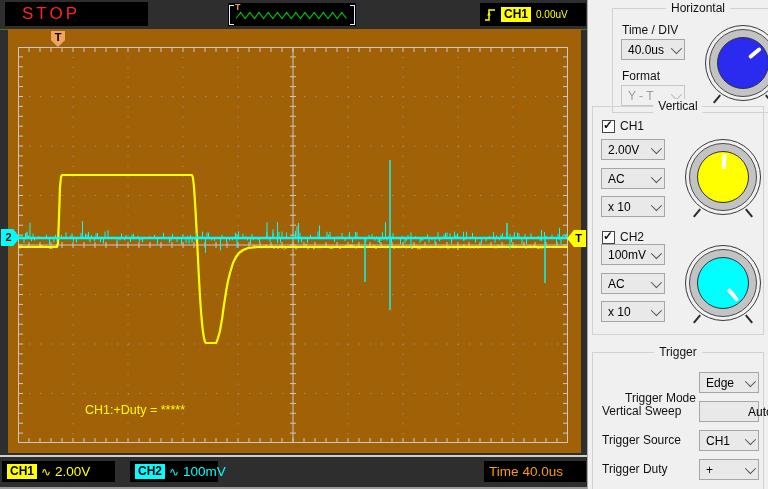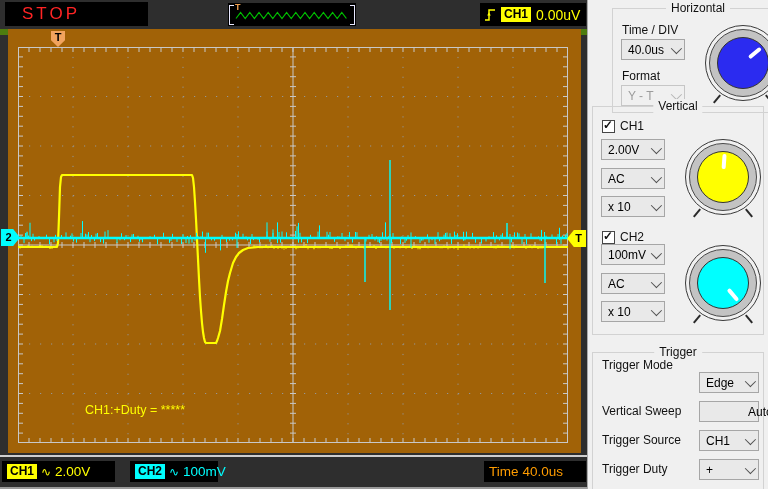--- a/index.html
+++ b/index.html
@@ -1,33 +1,33 @@
 <!DOCTYPE html>
 <html><head>
 <meta charset="utf-8">
 <style>
   html,body{margin:0;padding:0;background:#222;}
   #app{position:relative;width:768px;height:489px;overflow:hidden;
        font-family:"Liberation Sans",sans-serif;background:#2e2e2e;}
   
   .scope{position:absolute;left:0;top:0;width:587px;height:489px;background:#2e2e2e;}
-  .topbar{position:absolute;left:0;top:0;width:587px;height:29px;background:#2e2e2e;border-bottom:6px solid #4d7c0f;}
+  .topbar{position:absolute;left:0;top:0;width:587px;height:29px;background:#2e2e2e;border-bottom:1px solid #4d7c0f;}
   .stop-box{position:absolute;left:5px;top:2px;width:143px;height:24px;background:#000;
             color:#ff2424;font-size:17px;letter-spacing:3px;line-height:24px;padding-left:17px;box-sizing:border-box;}
   .preview-box{position:absolute;left:228px;top:3px;width:128px;height:23px;background:#000;}
   .bracket{position:absolute;top:2px;width:4px;height:18px;}
   .bracket.l{left:1px;border-left:1px solid #e8e8ff;border-top:1px solid #e8e8ff;border-bottom:1px solid #e8e8ff;}
   .bracket.r{right:1px;border-right:1px solid #e8e8ff;border-top:1px solid #e8e8ff;border-bottom:1px solid #e8e8ff;}
   .preview-t{position:absolute;left:7px;top:-1px;color:#f0a050;font-size:9px;font-weight:bold;}
   .trig-readout{position:absolute;left:480px;top:3px;width:106px;height:23px;background:#000;
                 display:flex;align-items:center;gap:5px;padding-left:4px;box-sizing:border-box;}
   .badge{font-size:12px;font-weight:bold;padding:0 3px;line-height:15px;}
   .badge.ch1{background:#ffff00;color:#000;}
   .badge.ch2{background:#00ffff;color:#000;}
-  .trig-level-text{color:#ffff00;font-size:14px;}
+  .trig-level-text{color:#ffff00;font-size:10px;}
   .crt{position:absolute;left:8px;top:29px;width:573px;height:424px;background:#a16207;}
   #plot-svg{position:absolute;left:10px;top:18px;}
   .meas-text{position:absolute;left:77px;top:374px;color:#ffff00;font-size:12.5px;}
   
   .marker{position:absolute;font-size:11px;font-weight:bold;color:#000;text-align:center;z-index:5;}
   .marker-top{left:51px;top:31px;width:14px;height:16px;background:#f2a45e;line-height:13px;
               clip-path:polygon(0 0,100% 0,100% 58%,50% 100%,0 58%);}
   .marker-ch2{left:1px;top:229px;width:19px;height:17px;background:#00ffff;line-height:16px;
               clip-path:polygon(0 0,64% 0,100% 50%,64% 100%,0 100%);padding-right:4px;box-sizing:border-box;}
   .marker-trig{left:567px;top:230px;width:19px;height:17px;background:#ffff00;line-height:16px;
@@ -240,21 +240,21 @@
             </div>
         </div>
         <div class="knob-foot fl"></div>
         <div class="knob-foot fr"></div>
       </div>
     </div>
 
     <div class="gbox" style="top:352px;height:150px;">
       <span class="gbox-title">Trigger</span>
 
-      <span class="plabel" style="top:5px;">Trigger Mode</span>
+      <span class="plabel" style="top:38px;margin-left:23px;">Trigger Mode</span>
       <div class="select" style="left:106px;top:19px;width:60px;">
         <span>Edge</span>
         <span class="chev"></span>
       </div>
 
       <span class="plabel" style="top:51px;">Vertical Sweep</span>
       <div class="select" style="left:106px;top:48px;width:60px;padding-left:48px;">
         <span>Auto</span>
         <span class="chev"></span>
       </div>

